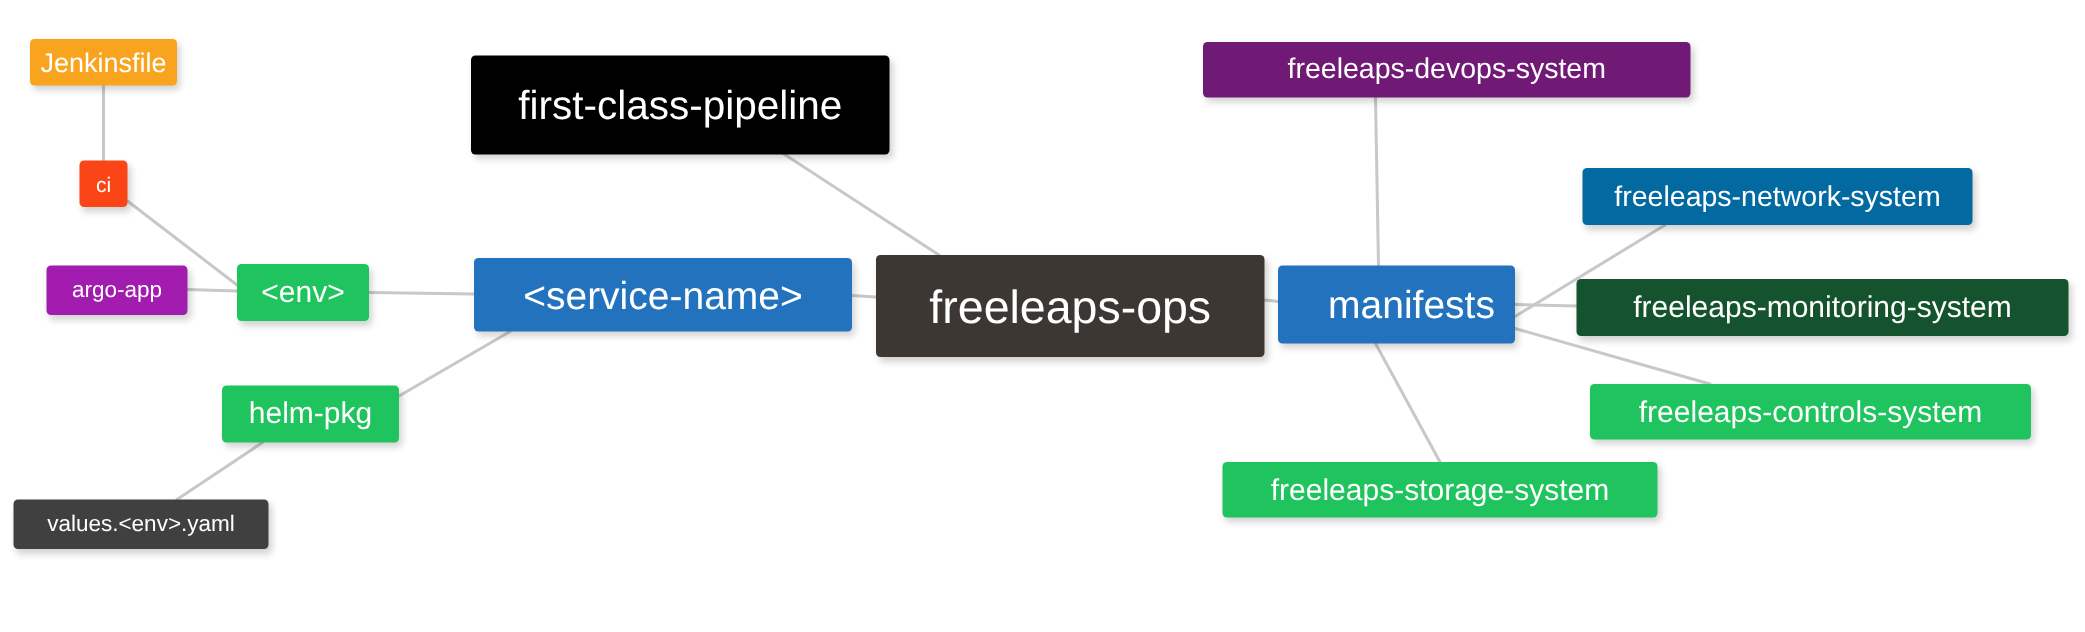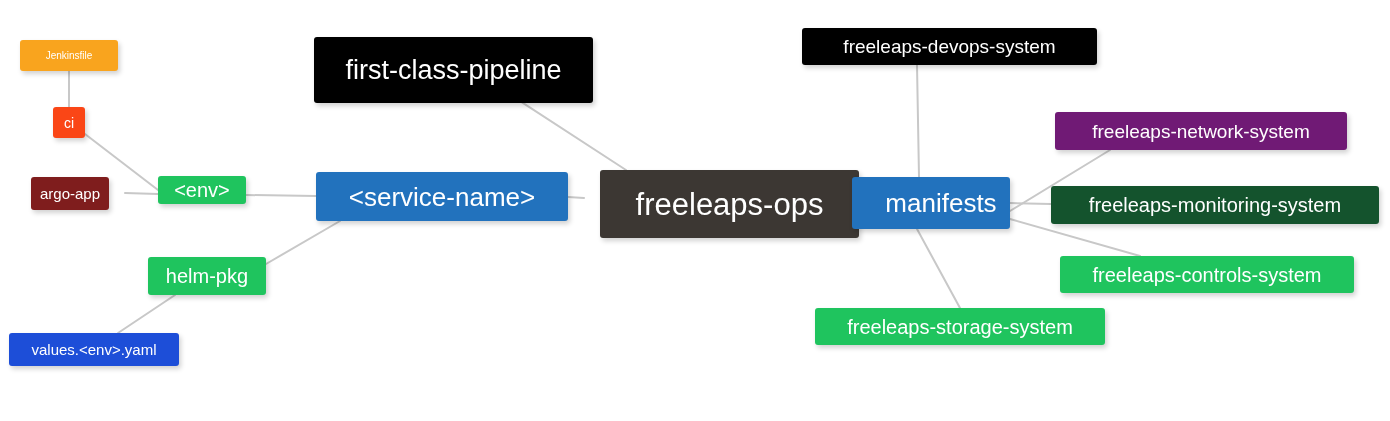--- a/index.html
+++ b/index.html
@@ -55,54 +55,54 @@
       <line x1="500" y1="88" x2="626" y2="170" stroke="#c8c8c8" stroke-width="2" stroke-linecap="round"></line>
       <line x1="568" y1="197" x2="584" y2="198" stroke="#c8c8c8" stroke-width="2" stroke-linecap="round"></line>
       <line x1="843" y1="200" x2="852" y2="201" stroke="#c8c8c8" stroke-width="2" stroke-linecap="round"></line>
       <line x1="919" y1="177" x2="917" y2="65" stroke="#c8c8c8" stroke-width="2" stroke-linecap="round"></line>
       <line x1="1010" y1="211" x2="1110" y2="150" stroke="#c8c8c8" stroke-width="2" stroke-linecap="round"></line>
       <line x1="1010" y1="203" x2="1051" y2="204" stroke="#c8c8c8" stroke-width="2" stroke-linecap="round"></line>
       <line x1="1010" y1="219" x2="1140" y2="256" stroke="#c8c8c8" stroke-width="2" stroke-linecap="round"></line>
       <line x1="917" y1="229" x2="960" y2="308" stroke="#c8c8c8" stroke-width="2" stroke-linecap="round"></line>
     </svg>
   <div id="node-layer">
-      <div class="node" style="left: 20px; top: 40px; width: 98px; height: 31px; background: rgb(249, 164, 30); font-size: 10px;">
+      <div class="node" style="left: 20px; top: 26px; width: 98px; height: 31px; background: rgb(249, 164, 30); font-size: 18px;">
         <span class="node-label">Jenkinsfile</span>
       </div>
       <div class="node" style="left: 53px; top: 107px; width: 32px; height: 31px; background: rgb(250, 70, 22); font-size: 14px;">
         <span class="node-label">ci</span>
       </div>
-      <div class="node" style="left: 31px; top: 177px; width: 78px; height: 33px; background: #7f1d1d; font-size: 15px;">
+      <div class="node" style="left: 31px; top: 177px; width: 94px; height: 33px; background: #a21caf; font-size: 15px;">
         <span class="node-label">argo-app</span>
       </div>
-      <div class="node" style="left: 158px; top: 176px; width: 88px; height: 28px; background: rgb(31, 196, 94); font-size: 20px;">
+      <div class="node" style="left: 158px; top: 176px; width: 88px; height: 38px; background: rgb(31, 196, 94); font-size: 20px;">
         <span class="node-label">&lt;env&gt;</span>
       </div>
       <div class="node" style="left: 148px; top: 257px; width: 118px; height: 38px; background: rgb(31, 196, 94); font-size: 20px;">
         <span class="node-label">helm-pkg</span>
       </div>
-      <div class="node" style="left: 9px; top: 333px; width: 170px; height: 33px; background: #1d4ed8; font-size: 15px;">
+      <div class="node" style="left: 9px; top: 333px; width: 170px; height: 33px; background: #404040; font-size: 15px;">
         <span class="node-label">values.&lt;env&gt;.yaml</span>
       </div>
       <div class="node" style="left: 314px; top: 37px; width: 279px; height: 66px; background: #000000; font-size: 27px;">
         <span class="node-label">first-class-pipeline</span>
       </div>
       <div class="node" style="left: 316px; top: 172px; width: 252px; height: 49px; background: rgb(34, 114, 189); font-size: 26px;">
         <span class="node-label">&lt;service-name&gt;</span>
       </div>
-      <div class="node" style="left: 584px; top: 170px; width: 259px; height: 68px; background: rgb(60, 55, 51); font-size: 31px; margin-left: 16px;">
+      <div class="node" style="left: 584px; top: 170px; width: 259px; height: 68px; background: rgb(60, 55, 51); font-size: 31px;">
         <span class="node-label">freeleaps-ops</span>
       </div>
       <div class="node" style="left: 852px; top: 177px; width: 158px; height: 52px; background: rgb(34, 114, 189); font-size: 26px; padding-left: 20px;">
         <span class="node-label">manifests</span>
       </div>
-      <div class="node" style="left: 802px; top: 28px; width: 295px; height: 37px; background: #000000; font-size: 19px;">
+      <div class="node" style="left: 802px; top: 28px; width: 325px; height: 37px; background: #701a75; font-size: 19px;">
         <span class="node-label">freeleaps-devops-system</span>
       </div>
-      <div class="node" style="left: 1055px; top: 112px; width: 292px; height: 38px; background: #701a75; font-size: 19px;">
+      <div class="node" style="left: 1055px; top: 112px; width: 260px; height: 38px; background: #0369a1; font-size: 19px;">
         <span class="node-label">freeleaps-network-system</span>
       </div>
       <div class="node" style="left: 1051px; top: 186px; width: 328px; height: 38px; background: #14532d; font-size: 20px;">
         <span class="node-label">freeleaps-monitoring-system</span>
       </div>
       <div class="node" style="left: 1060px; top: 256px; width: 294px; height: 37px; background: rgb(31, 196, 94); font-size: 20px; text-align: right;">
         <span class="node-label">freeleaps-controls-system</span>
       </div>
       <div class="node" style="left: 815px; top: 308px; width: 290px; height: 37px; background: rgb(31, 196, 94); font-size: 20px; text-align: center;">
         <span class="node-label">freeleaps-storage-system</span>

